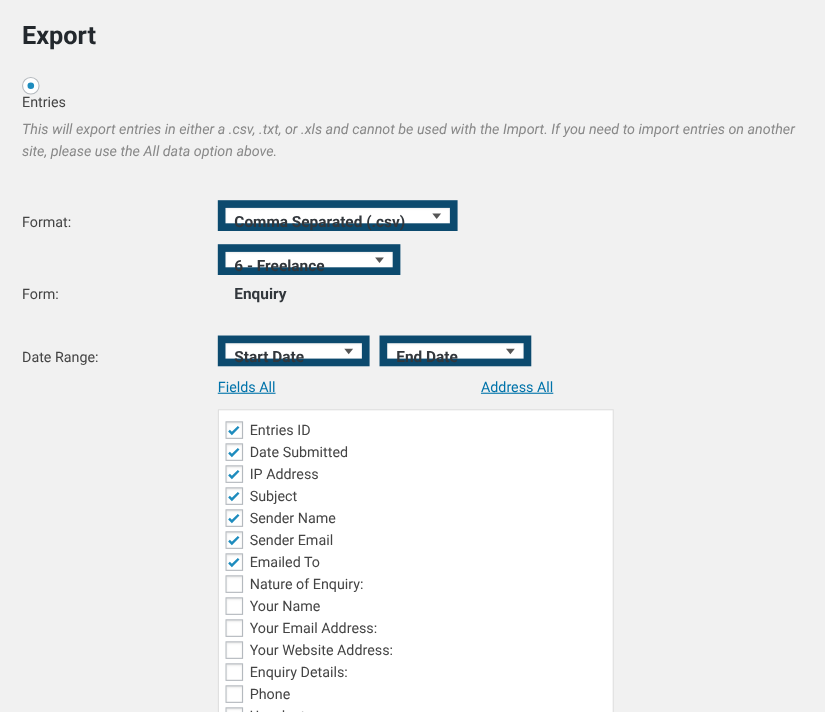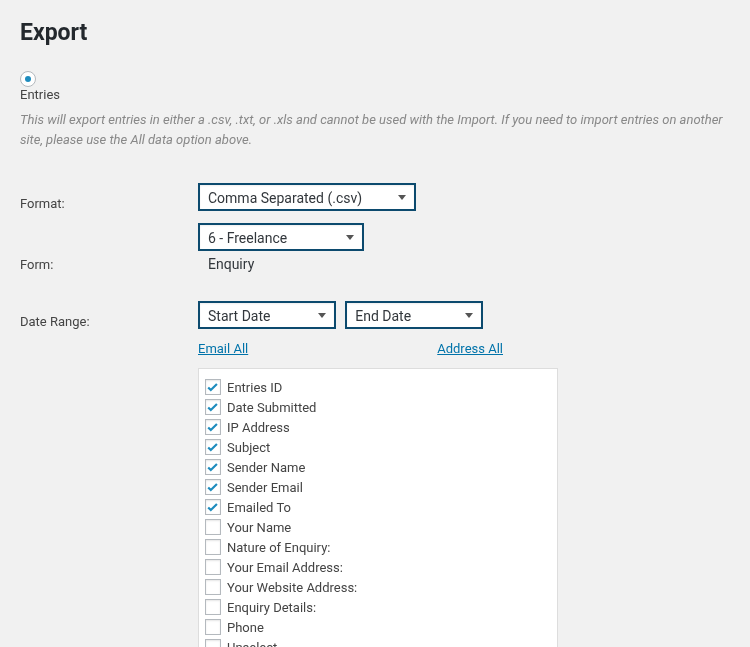--- a/index.html
+++ b/index.html
@@ -70,28 +70,29 @@
       padding-top: 5px;
       color: #444;
     }
     .form-row .control {
       flex: 1;
     }
     .select-wrap {
       position: relative;
       display: inline-block;
       background: #fff;
-      border: 2px solid #0c4a6e;
+      border: 7px solid #0c4a6e;
       height: 28px;
       line-height: 26px;
       padding: 0 28px 0 8px;
       font-size: 14px;
       color: #32373c;
       cursor: pointer;
       box-shadow: inset 0 1px 2px rgba(0,0,0,0.07);
+      font-weight: bold;
     }
     .select-wrap::after {
       content: "";
       position: absolute;
       right: 8px;
       top: 50%;
       margin-top: -2px;
       border-left: 4px solid transparent;
       border-right: 4px solid transparent;
       border-top: 5px solid #555;
@@ -200,21 +201,21 @@
       <div class="select-wrap date">
         <span>End Date</span>
       </div>
     </div>
   </div>
 
   <div class="form-row">
     <div class="label">Fields:</div>
     <div class="control">
       <div class="links-row">
-        <span class="link">Email All</span>
+        <span class="link">Fields All</span>
         <span class="link">Address All</span>
       </div>
       <div class="fields-box" id="fields-box">
           <div class="field-item">
             <span class="checkbox-custom checked">
               <svg viewBox="0 0 16 16">
                 <path fill="none" stroke="#1e8cbe" stroke-width="2.5" d="M2.5 8.5l3 3 7-7"></path>
               </svg>
             </span>
             <span class="field-label">Entries ID</span>
@@ -262,25 +263,25 @@
           <div class="field-item">
             <span class="checkbox-custom checked">
               <svg viewBox="0 0 16 16">
                 <path fill="none" stroke="#1e8cbe" stroke-width="2.5" d="M2.5 8.5l3 3 7-7"></path>
               </svg>
             </span>
             <span class="field-label">Emailed To</span>
           </div>
           <div class="field-item">
             <span class="checkbox-custom"></span>
+            <span class="field-label">Nature of Enquiry:</span>
+          </div>
+          <div class="field-item">
+            <span class="checkbox-custom"></span>
             <span class="field-label">Your Name</span>
-          </div>
-          <div class="field-item">
-            <span class="checkbox-custom"></span>
-            <span class="field-label">Nature of Enquiry:</span>
           </div>
           <div class="field-item">
             <span class="checkbox-custom"></span>
             <span class="field-label">Your Email Address:</span>
           </div>
           <div class="field-item">
             <span class="checkbox-custom"></span>
             <span class="field-label">Your Website Address:</span>
           </div>
           <div class="field-item">

